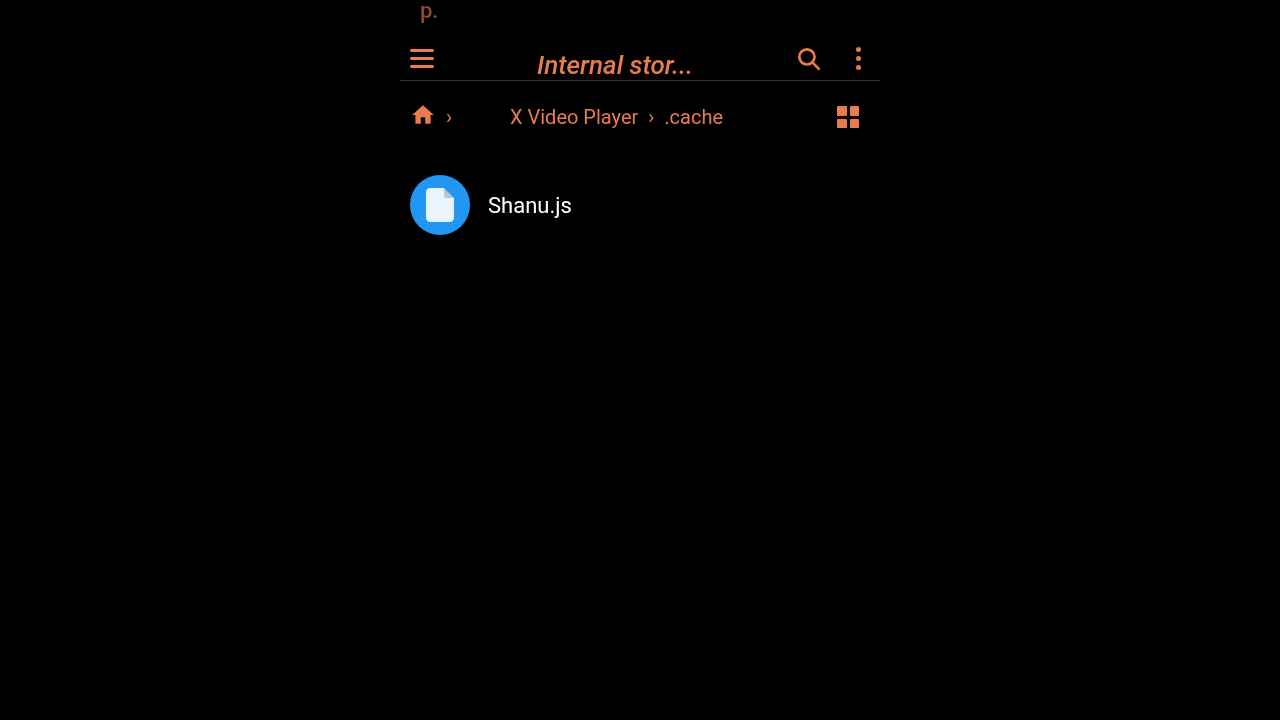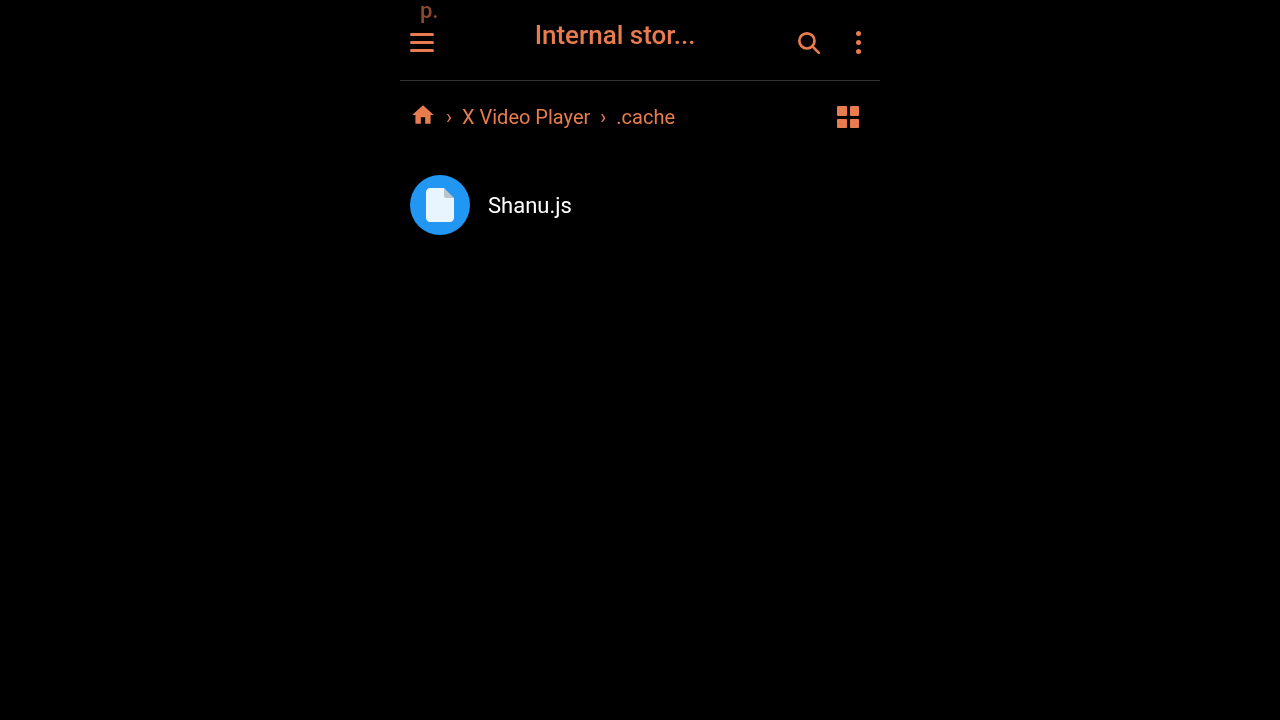--- a/index.html
+++ b/index.html
@@ -36,24 +36,25 @@
     .top-partial-text {
       color: #e87c4e;
       font-size: 22px;
       font-weight: 500;
       opacity: 0.6;
     }
 
     
     .toolbar {
       display: flex;
-      align-items: flex-start;
+      align-items: flex-end;
       padding: 0 400px;
       height: 60px;
       gap: 6px;
+      font-style: italic;
     }
 
     .toolbar-title {
       flex: 1;
       text-align: center;
       color: #e87c4e;
       font-size: 26px;
       font-weight: 500;
     }
 
@@ -111,20 +112,21 @@
     .breadcrumb-sep {
       color: #e87c4e;
       font-size: 20px;
       margin: 0 2px;
     }
 
     .breadcrumb-item {
       color: #e87c4e;
       font-size: 20px;
       cursor: pointer;
+      margin-left: 48px;
     }
 
     .breadcrumb-current {
       color: #e87c4e;
       font-size: 20px;
     }
 
     .breadcrumb-spacer {
       flex: 1;
     }

